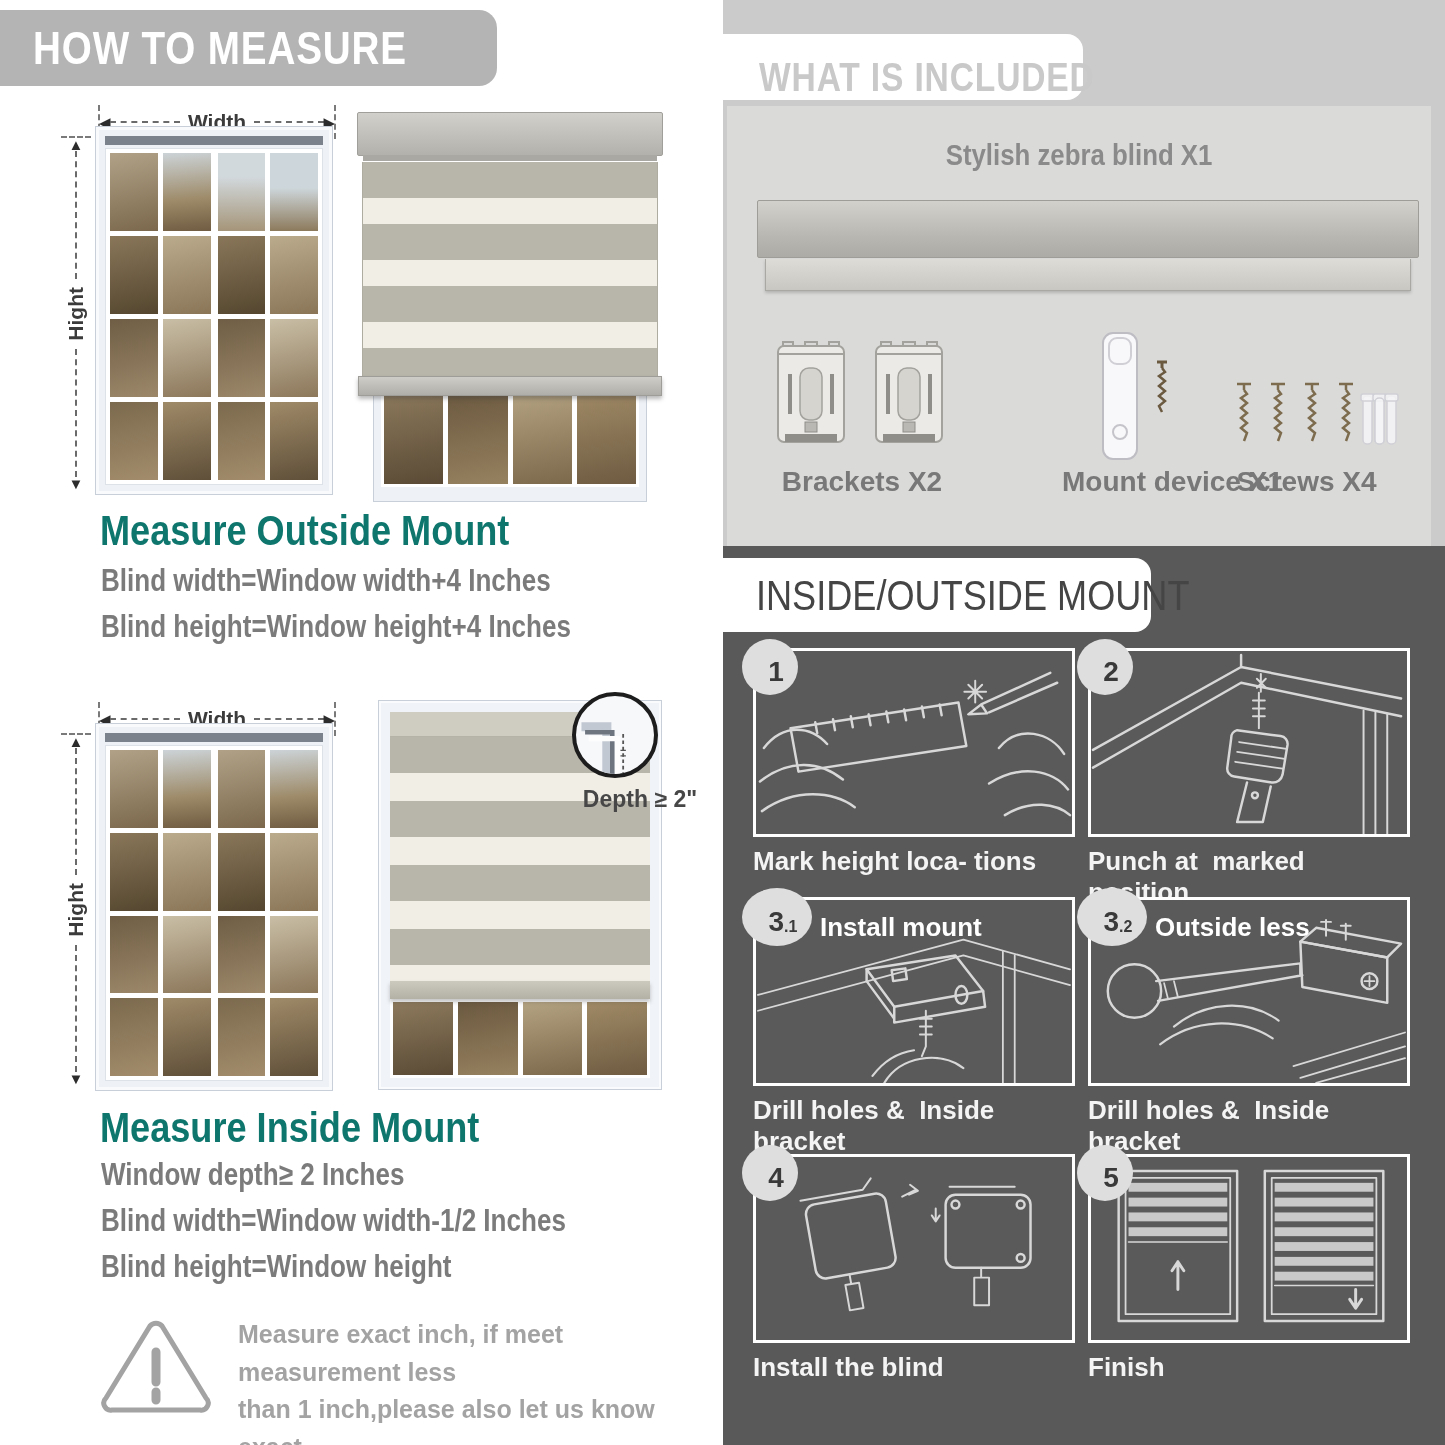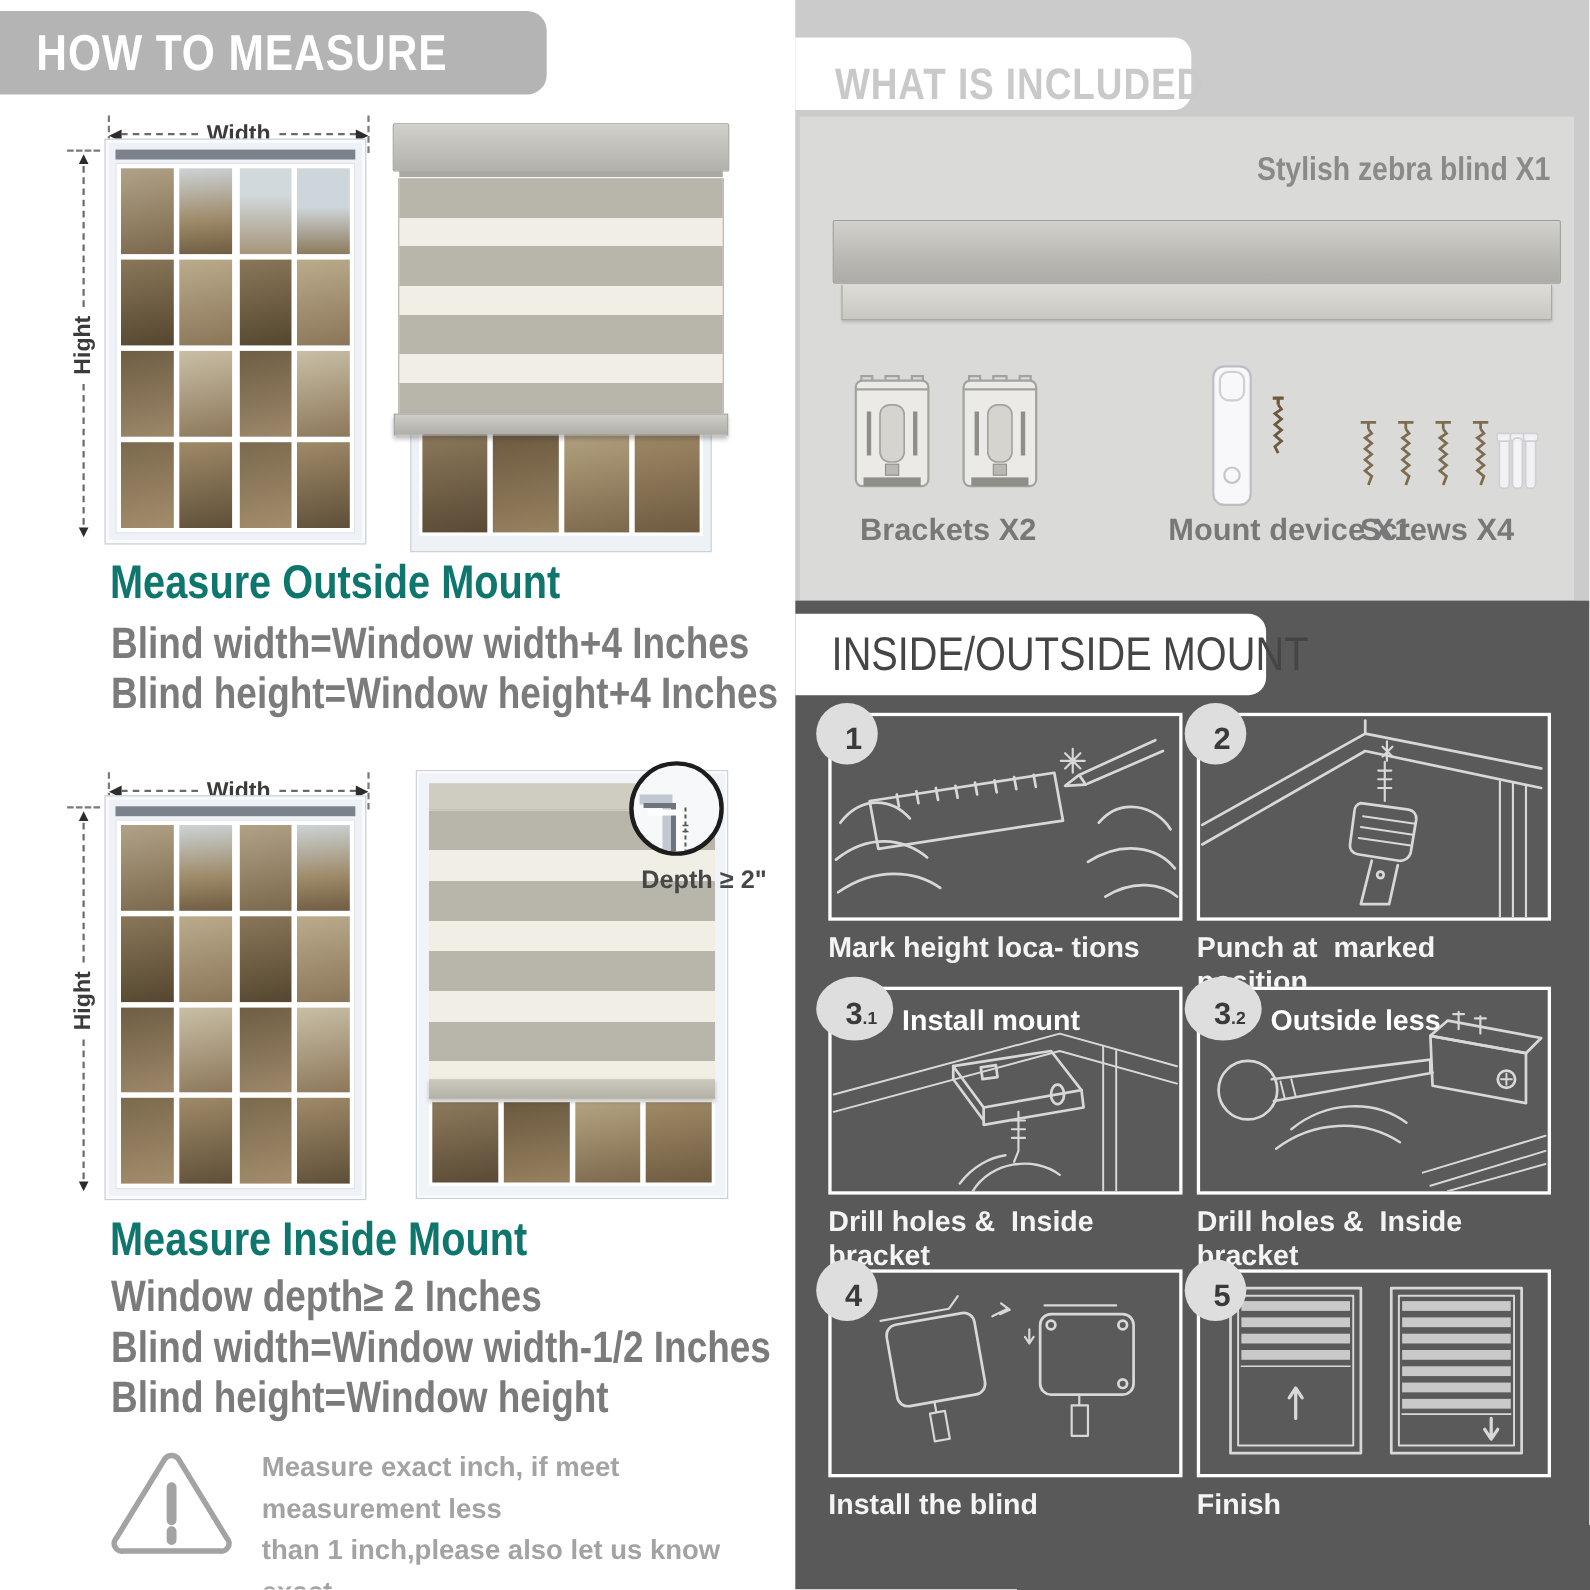--- a/index.html
+++ b/index.html
@@ -72,27 +72,27 @@
   .b2-head{height:24px;background:#cfccc2;border-bottom:1px solid #b5b2a8}
   .b2-fabric{height:244px;background:repeating-linear-gradient(180deg,#b8b5aa 0 36px,#f1eee6 36px 64px)}
   .b2-rail{height:18px;background:linear-gradient(180deg,#ccc9bf,#b3b0a6);box-shadow:0 3px 4px rgba(60,60,60,.3);position:relative;z-index:2}
 
   .magnifier{box-sizing:border-box;width:86px;height:86px;border-radius:50%;border:4px solid #1d1d1d;
     background:#f6f8fa;overflow:hidden}
   .depth-lbl{font-size:23px;font-weight:bold;color:#474747;text-align:center}
 
   
   .mheading{font-size:43px;font-weight:bold;color:#0f766e}
-  .mformula{font-size:40px;font-weight:bold;color:#7b7b7b}
+  .mformula{font-size:31px;font-weight:bold;color:#7b7b7b}
   .note-text{font-size:25px;font-weight:bold;color:#a3a3a3;line-height:1.5;white-space:pre-line}
 
   
   .sec-included{left:723px;top:0;width:722px;height:546px;background:#cbcbcb}
   .inc-panel{left:4px;top:106px;width:704px;height:440px;background:#dadad9}
-  .inc-title{left:0;top:32px;width:100%;text-align:right;font-size:30px;font-weight:bold;color:#8a8a8a}
+  .inc-title{left:0;top:32px;width:100%;text-align:center;font-size:30px;font-weight:bold;color:#8a8a8a}
   .headrail{left:30px;top:94px;width:662px;height:58px;background:linear-gradient(180deg,#d2d1cc,#b7b6b0 65%,#acaba5);
     border:1px solid #9e9d97;border-radius:2px;box-sizing:border-box}
   .headrail-under{left:38px;top:153px;width:646px;height:32px;background:linear-gradient(180deg,#dddcd7,#c8c7c1);
     border:1px solid #a9a8a2;border-top:none;box-sizing:border-box;box-shadow:0 2px 3px rgba(0,0,0,.18)}
   .inc-label{font-size:28px;font-weight:bold;color:#787878;text-align:center;top:360px}
 
   .sec-mount{left:723px;top:546px;width:722px;height:899px;background:#595959}
   .step{position:absolute;width:322px}
   .step .panel{height:189px;border:3px solid #fff;box-sizing:border-box;position:relative;overflow:hidden;background:#5a5a5a}
   .step .cap{margin-top:9px;font-size:26px;font-weight:bold;color:#f4f4f4;white-space:pre-wrap}

